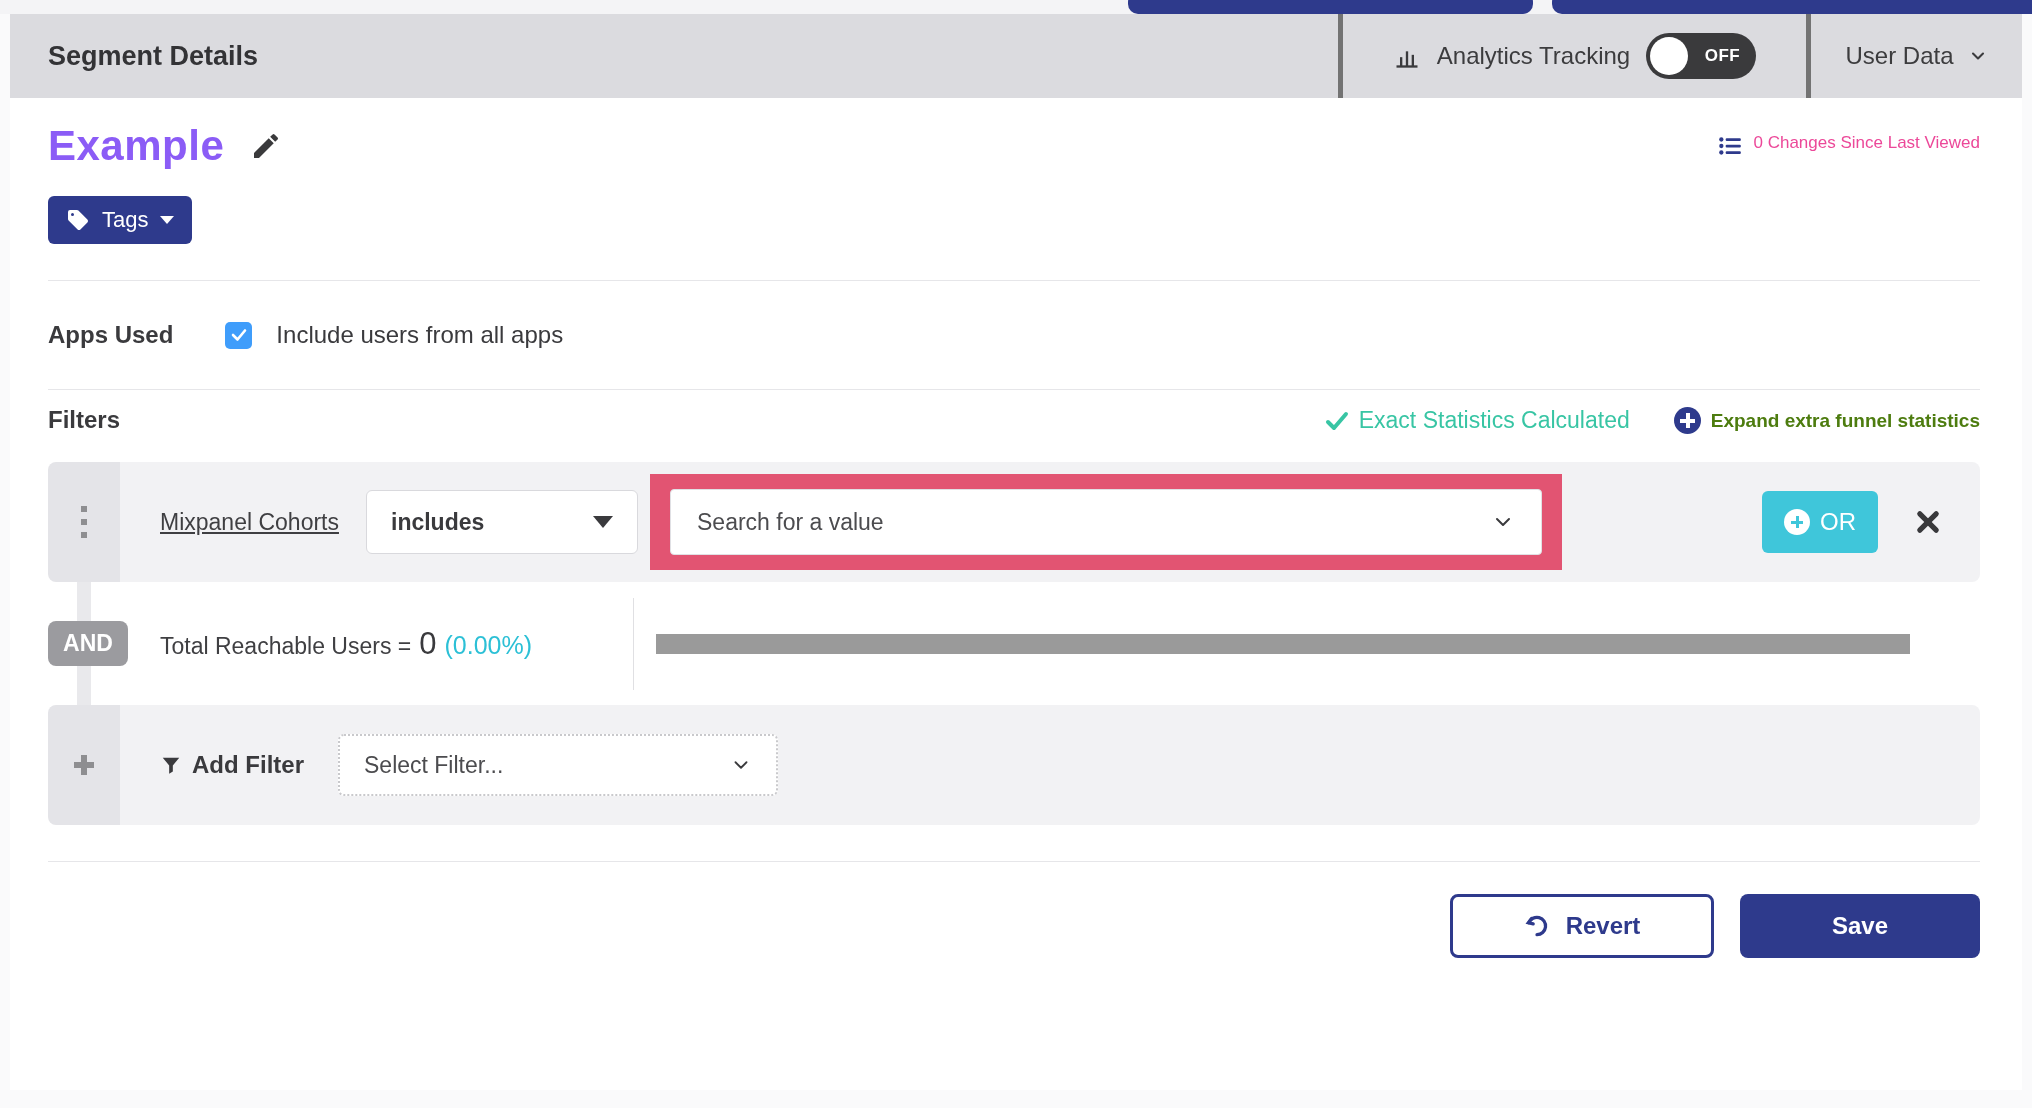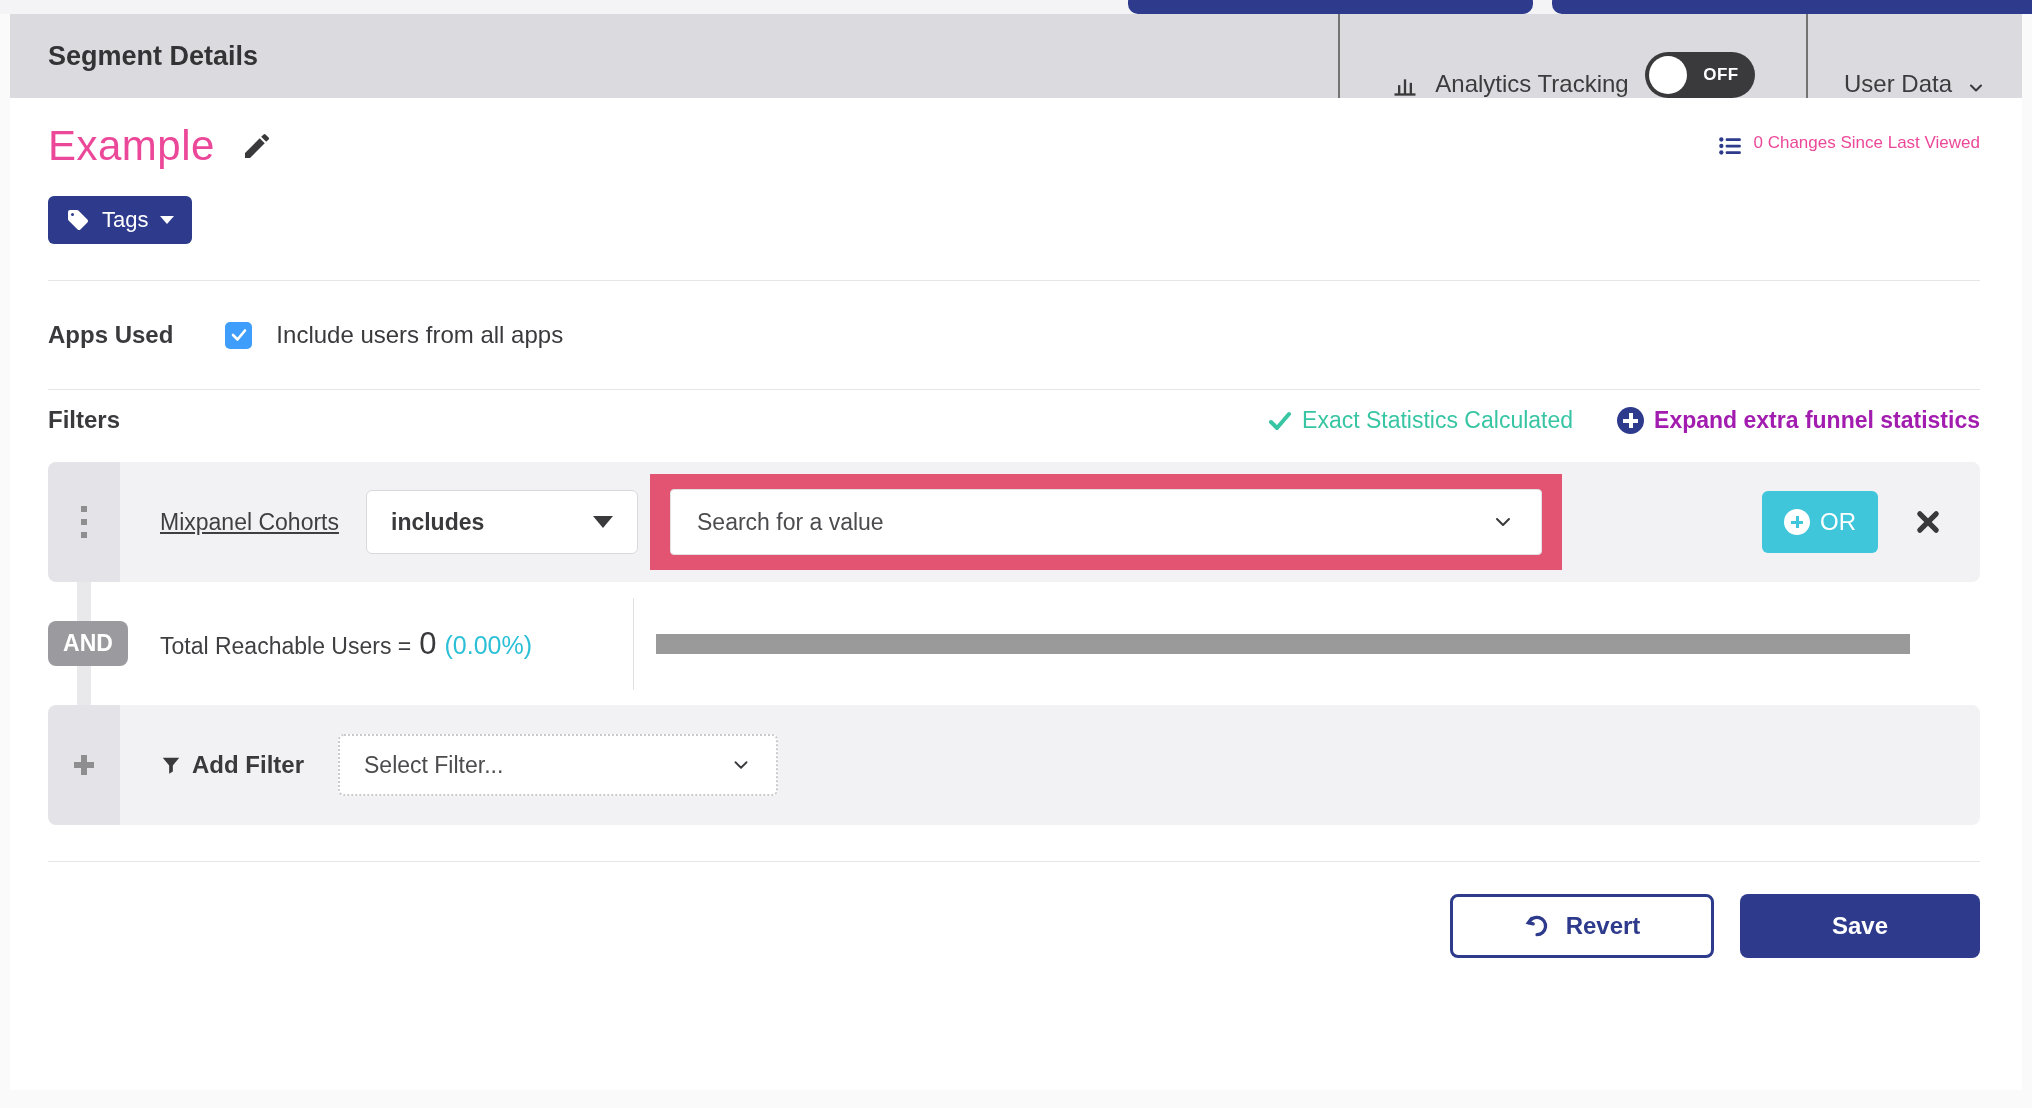--- a/index.html
+++ b/index.html
@@ -16,33 +16,33 @@
   .partial-btn { position:absolute; top:-8px; height:22px; background:#2e3a8c; border-radius:10px; }
   .partial-btn.one { left:1128px; width:405px; }
   .partial-btn.two { left:1552px; width:500px; }
 
   
   .card { margin:0 10px; background:#ffffff; min-height:1076px; }
 
   
   .header { height:84px; background:#dbdbdf; display:flex; align-items:center; }
   .header-title { font-size:27px; font-weight:bold; color:#333336; padding-left:38px; flex:1; }
-  .header-sec { display:flex; align-items:flex-end; height:100%; border-left:2px solid #737373; }
+  .header-sec { display:flex; align-items:center; height:100%; border-left:5px solid #737373; }
   .sec-analytics { width:468px; justify-content:center; gap:16px; }
   .sec-userdata { width:216px; justify-content:center; gap:14px; }
   .header-label { font-size:24px; color:#3c3c3e; }
   .toggle { width:110px; height:46px; background:#3a3a3c; border-radius:23px; position:relative; display:flex; align-items:center; justify-content:flex-end; cursor:pointer; }
   .toggle-knob { position:absolute; left:4px; top:4px; width:38px; height:38px; background:#fff; border-radius:50%; }
   .toggle-text { color:#fff; font-size:17px; font-weight:bold; padding-right:16px; letter-spacing:0.5px; }
 
   .content { padding:0 42px 0 38px; }
 
   
   .title-row { margin-top:24px; display:flex; align-items:center; }
-  .seg-name { font-size:42px; font-weight:400; color:#ec4899; letter-spacing:0.5px; }
+  .seg-name { font-size:42px; font-weight:700; color:#8b5cf6; letter-spacing:0.5px; }
   .pencil { margin-left:26px; color:#3a3a3c; cursor:pointer; display:flex; }
   .changes-link { margin-left:auto; display:flex; gap:10px; color:#ec4899; font-size:17px; cursor:pointer; }
 
   .tags-btn { margin-top:26px; display:inline-flex; align-items:center; gap:12px; background:#2e3a8c; color:#fff;
     border:none; border-radius:6px; height:48px; padding:0 18px; font-size:22px; font-family:inherit; cursor:pointer; }
   .caret { width:0; height:0; border-left:8px solid transparent; border-right:8px solid transparent; border-top:9px solid currentColor; }
 
   .divider { height:1px; background:#e6e6e9; }
   .div1 { margin-top:36px; }
 
@@ -51,21 +51,21 @@
   .apps-label { font-size:24px; font-weight:bold; color:#3a3a3d; }
   .chk-wrap { display:flex; align-items:center; gap:24px; }
   .checkbox { width:27px; height:27px; background:#3f9dfb; border-radius:5px; display:flex; align-items:center; justify-content:center; cursor:pointer; }
   .chk-label { font-size:24px; color:#3a3a3d; }
 
   
   .filters-head { margin-top:16px; display:flex; align-items:flex-end; }
   .filters-title { font-size:24px; font-weight:bold; color:#3a3a3d; }
   .fh-right { margin-left:auto; display:flex; align-items:center; gap:44px; }
   .stat-ok { display:flex; align-items:center; gap:10px; color:#38c5a4; font-size:23px; }
-  .expand-link { display:flex; align-items:center; gap:10px; color:#a21caf; font-size:23px; font-weight:bold; cursor:pointer; }
+  .expand-link { display:flex; align-items:center; gap:10px; color:#4d7c0f; font-size:19px; font-weight:bold; cursor:pointer; }
 
   .filter-row { margin-top:28px; display:flex; height:120px; }
   .row-strip { width:72px; background:#e4e4e8; border-radius:8px 0 0 8px; display:flex; align-items:center; justify-content:center; flex:none; }
   .row-strip.bottom { border-radius:8px 0 0 8px; }
   .drag-dots { display:flex; flex-direction:column; gap:7px; cursor:grab; }
   .drag-dots span { width:6px; height:6px; background:#8e8e91; }
   .row-main { flex:1; background:#f2f2f4; border-radius:0 8px 8px 0; display:flex; align-items:center; }
   .field-name { font-size:23px; color:#3f3f42; margin-left:40px; width:206px; flex:none;text-decoration:underline; }
   .op-select { width:272px; height:64px; background:#fff; border:1px solid #d9d9dd; border-radius:6px; display:flex;
     align-items:center; padding:12px 24px; font-size:23px; font-weight:bold; color:#3a3a3d; cursor:pointer; flex:none; }

